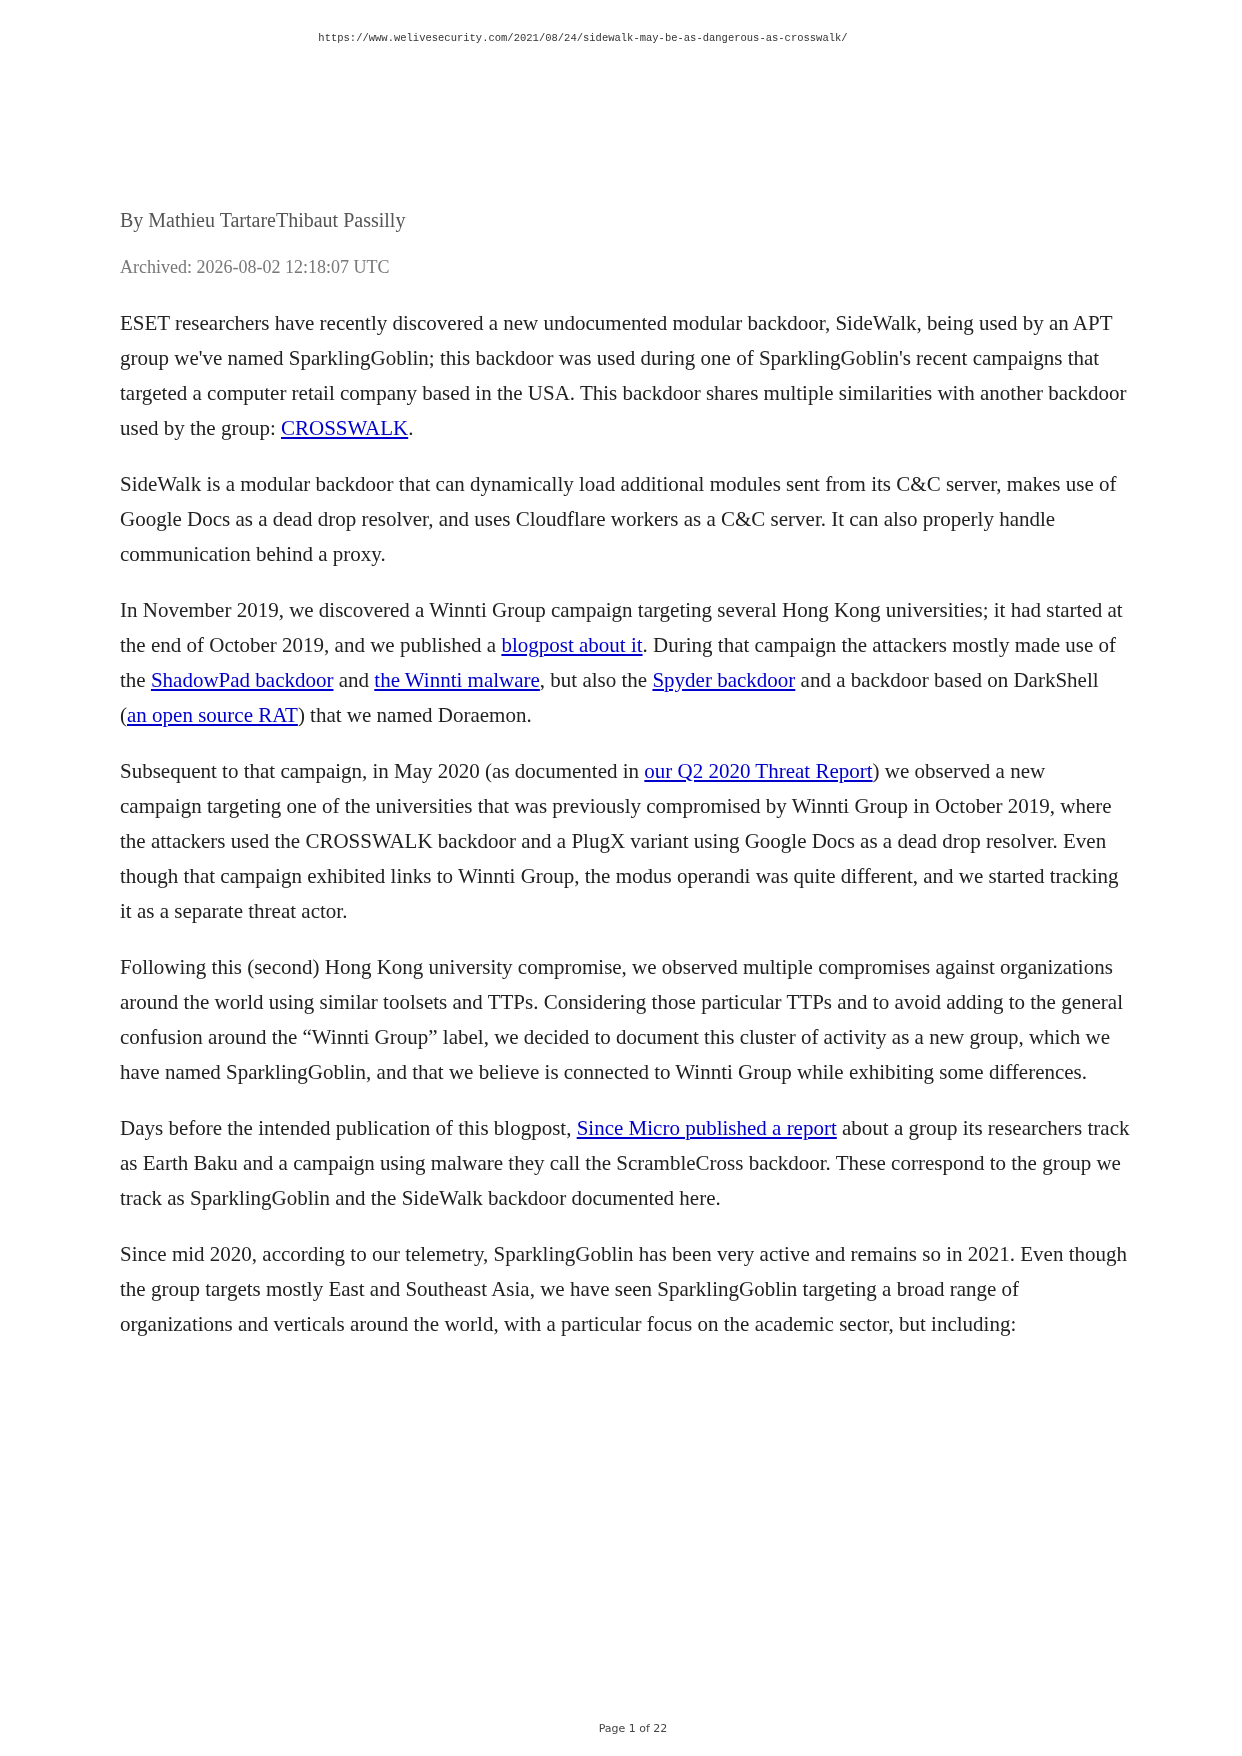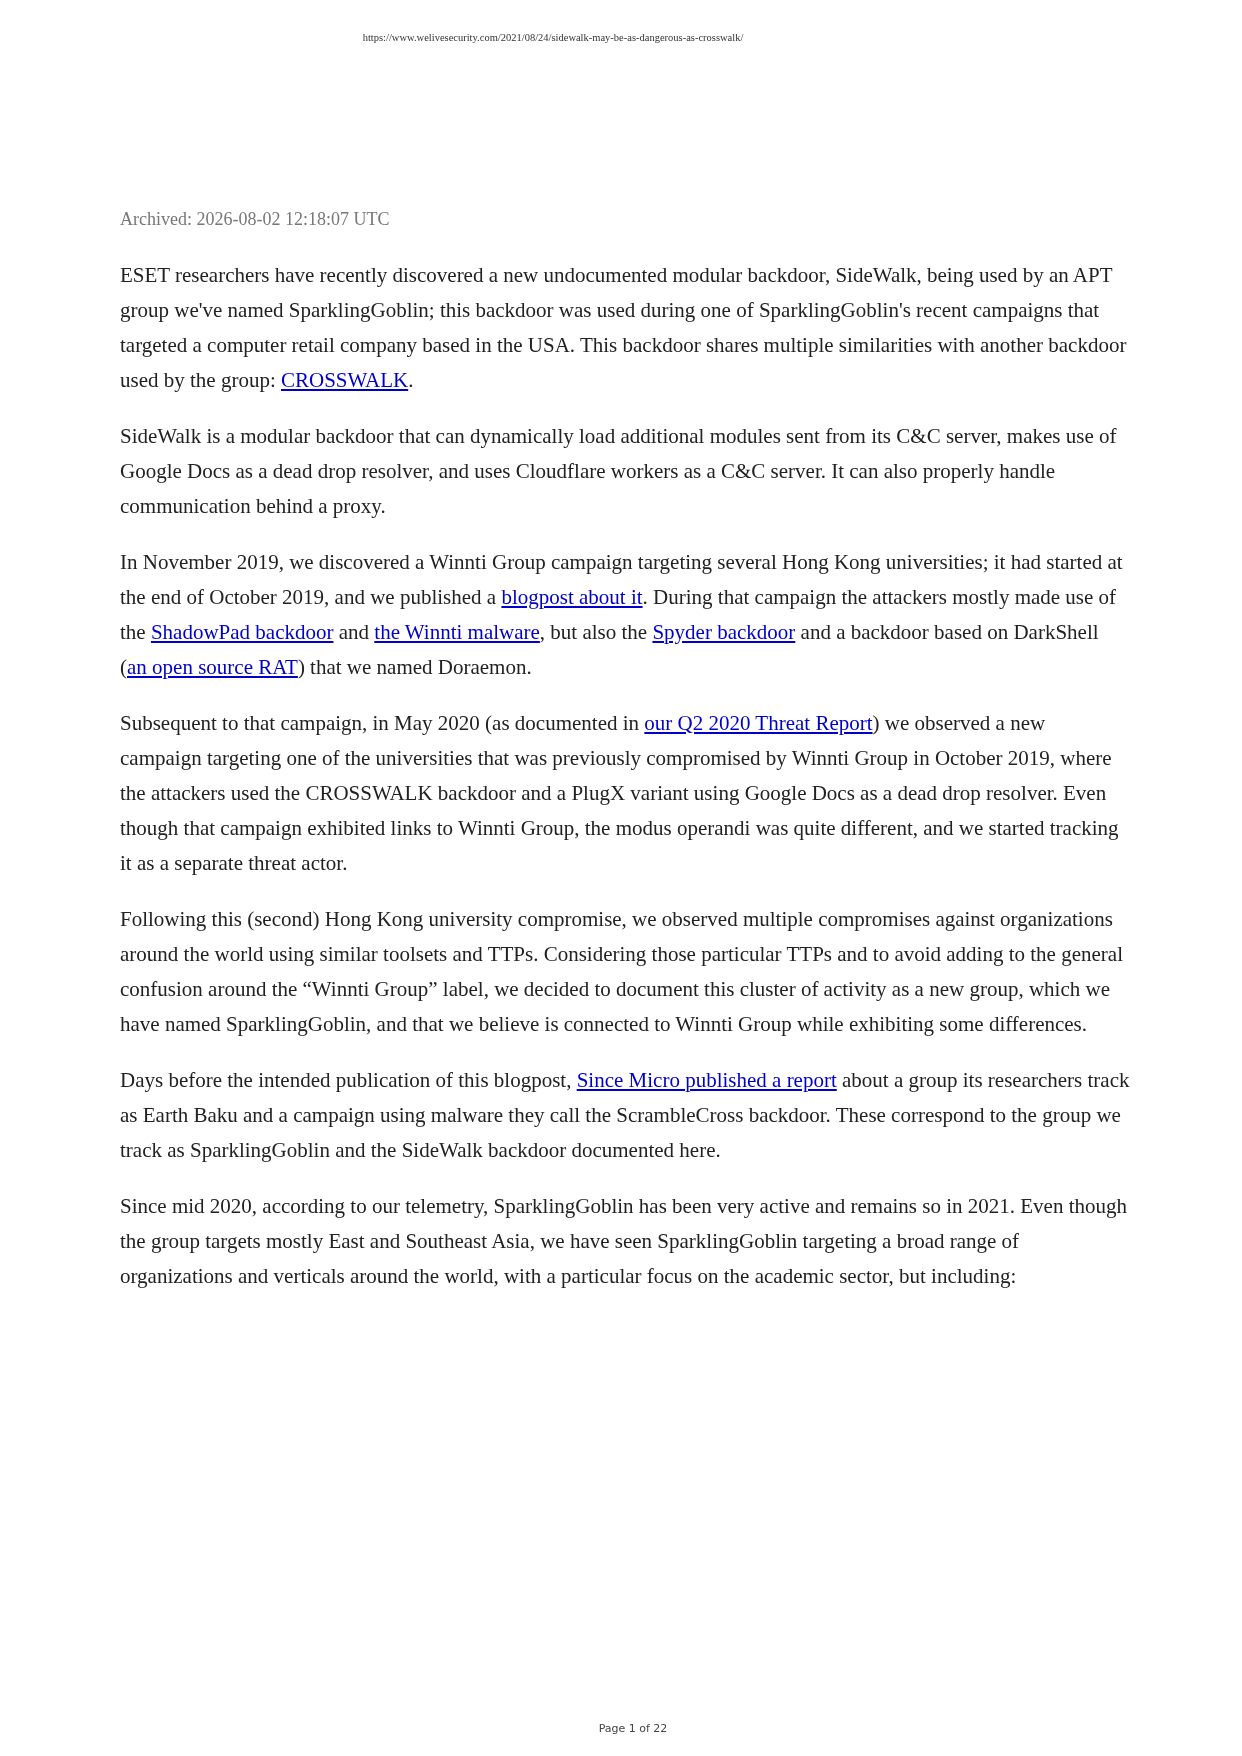--- a/index.html
+++ b/index.html
@@ -1,19 +1,19 @@
 <!DOCTYPE html>
 <html><head>
 <meta charset="utf-8">
 <style>
   html, body { margin: 0; padding: 0; background: #ffffff; }
   body { width: 1242px; height: 1756px; position: relative; overflow: hidden; }
   .url-header {
     position: absolute; top: 32px; left: 0; width: 1106px; text-align: center;
-    font-family: Liberation Serif, serif; font-size: 10.5px; color: #333333;
+    font-family: Liberation Mono, monospace; font-size: 10.5px; color: #333333; padding-left: 30px;
   }
   .article {
     position: absolute; left: 120px; top: 208px; width: 1010px;
     font-family: "Liberation Serif", serif; color: #222222;
   }
   h1.title {
     font-family: "Liberation Serif", serif; font-weight: bold;
     font-size: 35px; line-height: 42px; margin: 0 0 28px 0; color: #1a1a1a;
   }
   .byline { font-size: 20px; color: #555555; line-height: 24px; margin: 0 0 24px 0; }
@@ -30,20 +30,21 @@
     position: absolute; top: 1722px; left: 0; width: 1242px; text-align: center;
     font-family: "DejaVu Sans", sans-serif; font-size: 11px; color: #444444; padding-left: 12px;
   }
 </style>
 </head>
 <body>
 
 <div class="url-header">https://www.welivesecurity.com/2021/08/24/sidewalk-may-be-as-dangerous-as-crosswalk/</div>
 
 <div class="article">
+  <div class="byline">By Mathieu TartareThibaut Passilly</div>
   <div class="archived">Archived: 2026-08-02 12:18:07 UTC</div>
 
   <p class="body-para"><span>ESET researchers have recently discovered a new undocumented modular backdoor, SideWalk, being used by an APT group we've named SparklingGoblin; this backdoor was used during one of SparklingGoblin's recent campaigns that targeted a computer retail company based in the USA. This backdoor shares multiple similarities with another backdoor used by the group: </span><a class="link" href="#">CROSSWALK</a><span>.</span></p>
 
   <p class="body-para">SideWalk is a modular backdoor that can dynamically load additional modules sent from its C&amp;C server, makes use of Google Docs as a dead drop resolver, and uses Cloudflare workers as a C&amp;C server. It can also properly handle communication behind a proxy.</p>
 
 
   <p class="body-para"><span>In November 2019, we discovered a Winnti Group campaign targeting several Hong Kong universities; it had started at the end of October 2019, and we published a </span><a class="link" href="#">blogpost about it</a><span>. During that campaign the attackers mostly made use of the </span><a class="link" href="#">ShadowPad backdoor</a><span> and </span><a class="link" href="#">the Winnti malware</a><span>, but also the </span><a class="link" href="#">Spyder backdoor</a><span> and a backdoor based on DarkShell (</span><a class="link" href="#">an open source RAT</a><span>) that we named Doraemon.</span></p>
 
   <p class="body-para"><span>Subsequent to that campaign, in May 2020 (as documented in </span><a class="link" href="#">our Q2 2020 Threat Report</a><span>) we observed a new campaign targeting one of the universities that was previously compromised by Winnti Group in October 2019, where the attackers used the CROSSWALK backdoor and a PlugX variant using Google Docs as a dead drop resolver. Even though that campaign exhibited links to Winnti Group, the modus operandi was quite different, and we started tracking it as a separate threat actor.</span></p>

